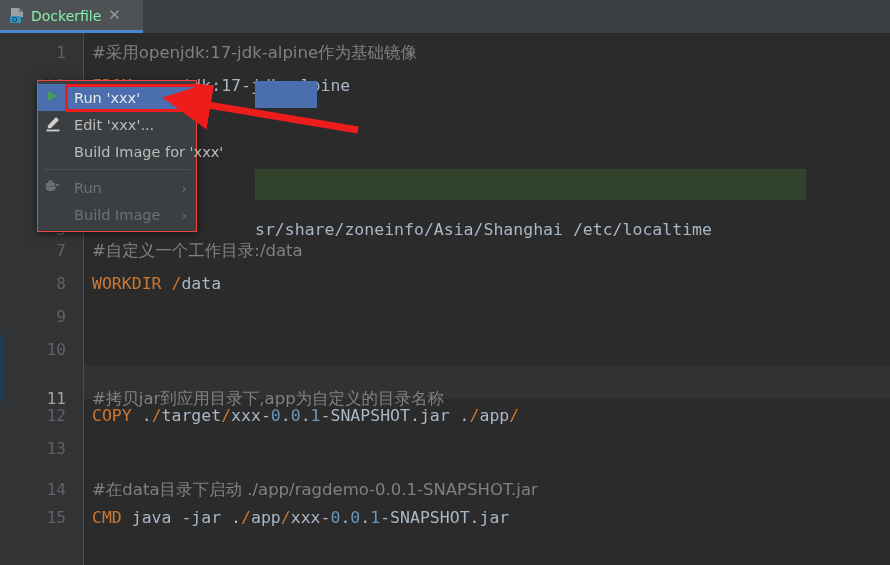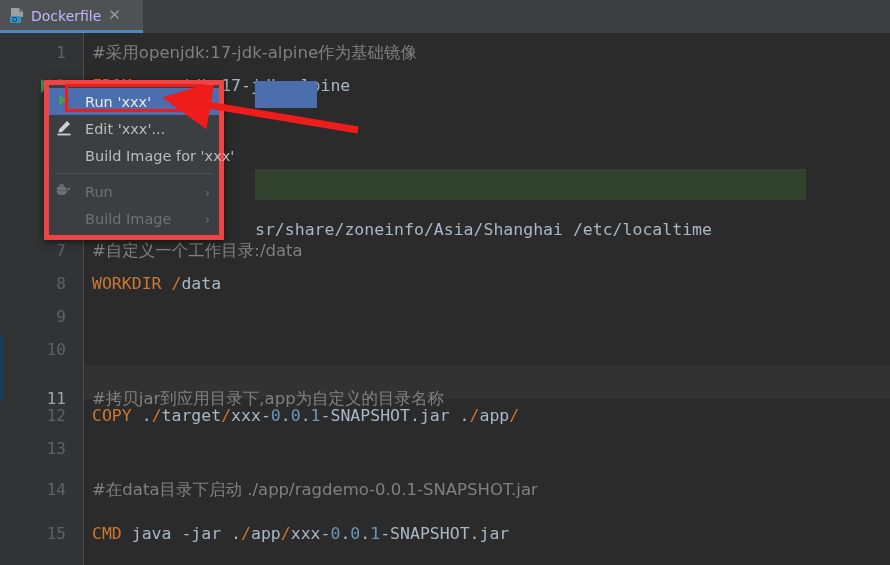--- a/index.html
+++ b/index.html
@@ -22,21 +22,21 @@
     display:flex;align-items:center;
     box-sizing:border-box;padding-left:8px;
   }
   .tab-underline{
     position:absolute;left:0;top:30px;width:143px;height:3px;
     background:#4a88c7;
   }
   .tab-icon{width:18px;height:18px;position:relative;flex:0 0 auto;margin-right:5px;}
   .tab-label{
     font-family:"DejaVu Sans", sans-serif;
-    font-size:14px;color:#c4b5fd;white-space:nowrap;
+    font-size:14px;color:#86efac;white-space:nowrap;
   }
   .tab-close{
     font-family:"DejaVu Sans", sans-serif;
     font-size:15px;color:#9a9a9a;margin-left:7px;line-height:1;
   }
 
   
   .editor{
     position:absolute;left:0;top:33px;width:890px;height:532px;
     background:#2b2b2b;
@@ -81,24 +81,24 @@
   .cmt{color:#808080;}
   .sl{color:#cc7832;}
   .txt{color:#a9b7c6;}
   .cn{font-family:"DejaVu Sans", sans-serif;}
 
   
   .run-gutter{position:absolute;left:40px;top:8px;width:22px;height:18px;}
 
   
   .ctxmenu{
-    position:absolute;left:44px;top:80px;width:180px;
+    position:absolute;left:37px;top:80px;width:160px;
     background:#3c3f41;
     box-shadow:0 2px 8px rgba(0,0,0,0.55);
-    border:5px solid #ef4444;
+    border:1px solid #ef4444;
     box-sizing:border-box;
     padding:3px 0 3px 0;
     z-index:40;
   }
   .mi{
     position:relative;height:27px;display:flex;align-items:center;
     font-family:"DejaVu Sans", sans-serif;
     font-size:14.5px;color:#bbbbbb;
     padding-left:6px;box-sizing:border-box;
   }
@@ -204,21 +204,21 @@
           <div class="code"><span class="kw">COPY</span><span class="txt"> .</span><span class="sl">/</span><span class="txt">target</span><span class="sl">/</span><span class="txt">xxx-</span><span class="num">0</span><span class="txt">.</span><span class="num">0</span><span class="txt">.</span><span class="num">1</span><span class="txt">-SNAPSHOT.jar .</span><span class="sl">/</span><span class="txt">app</span><span class="sl">/</span></div>
         </div>
         <div class="line" style="top: 399px;">
           <div class="lineno">13</div>
           <div class="code"></div>
         </div>
         <div class="line" style="top: 408px; margin-top: 32px;">
           <div class="lineno">14</div>
           <div class="code"><span class="cmt cn">#在data目录下启动 ./app/ragdemo-0.0.1-SNAPSHOT.jar</span></div>
         </div>
-        <div class="line" style="top: 484px;">
+        <div class="line" style="top: 468px;">
           <div class="lineno">15</div>
           <div class="code"><span class="kw">CMD</span><span class="txt"> java -jar .</span><span class="sl">/</span><span class="txt">app</span><span class="sl">/</span><span class="txt">xxx-</span><span class="num">0</span><span class="txt">.</span><span class="num">0</span><span class="txt">.</span><span class="num">1</span><span class="txt">-SNAPSHOT.jar</span></div>
         </div>
       </div>
   </div>
 
   <div class="sel-band"></div>
   <div class="ctxmenu" id="ctxmenu">
       <div class="mi sel">
         <span class="mi-icon"><svg width="16" height="16" viewBox="0 0 16 16">

